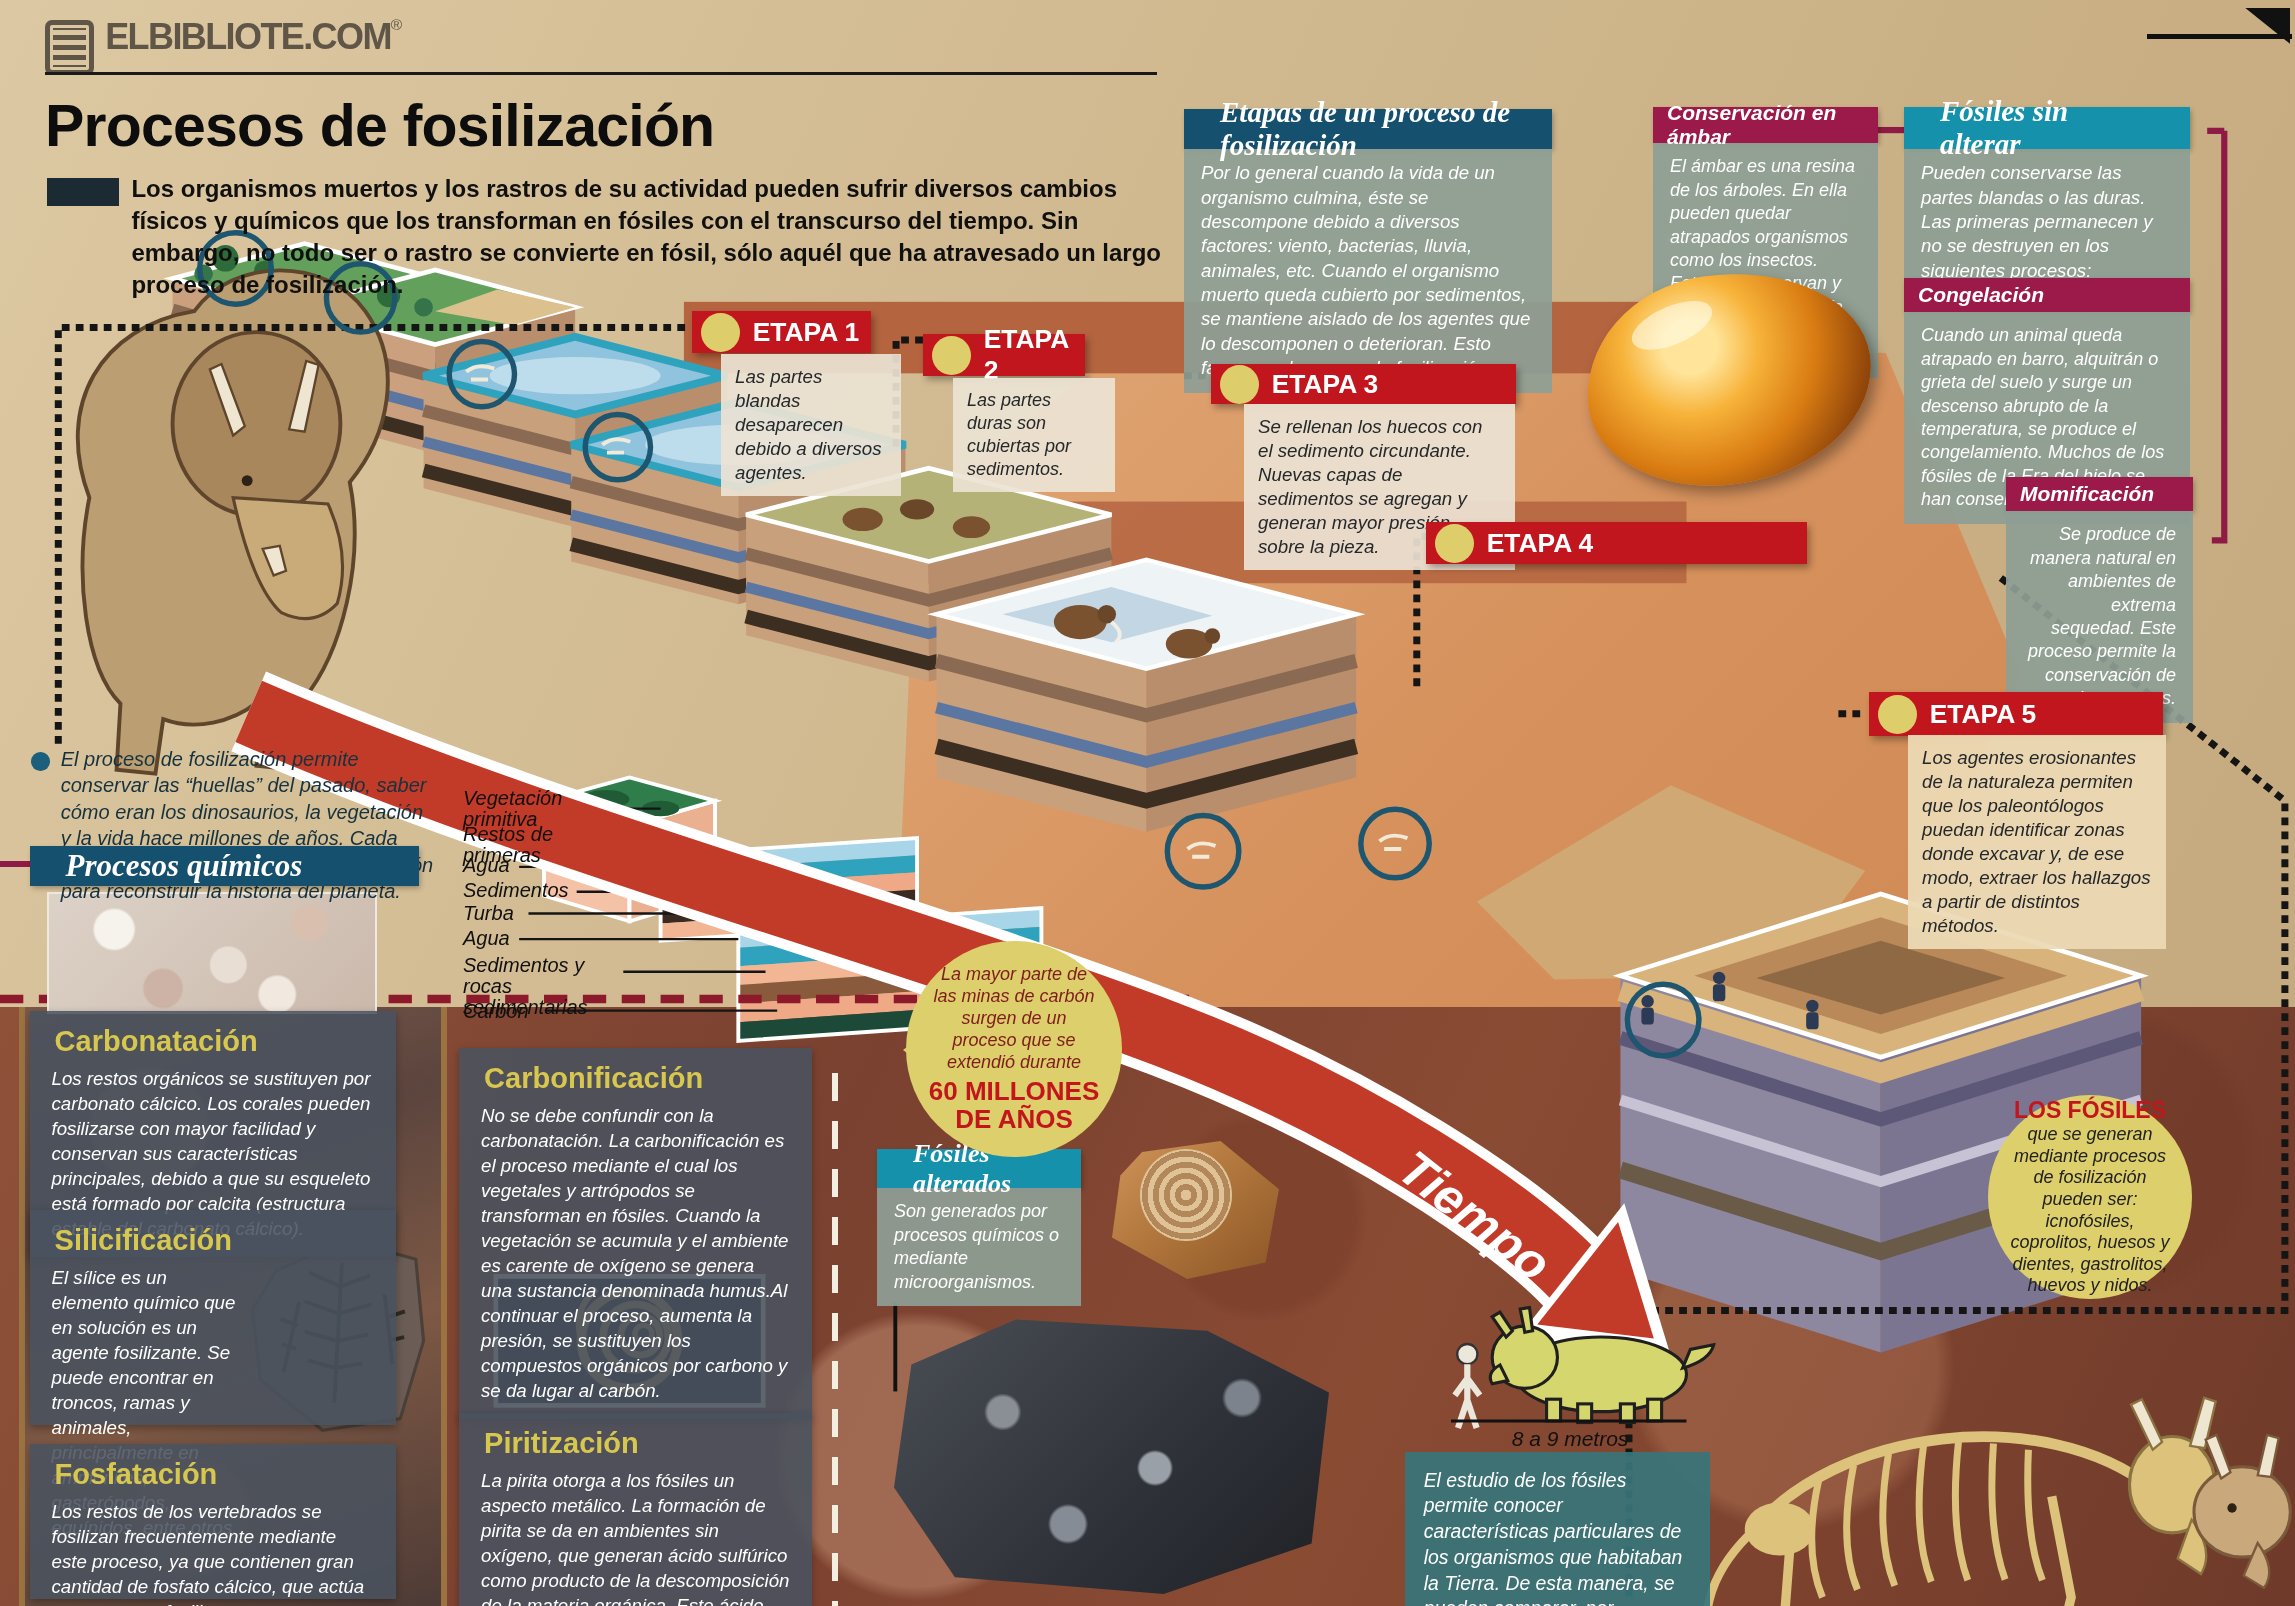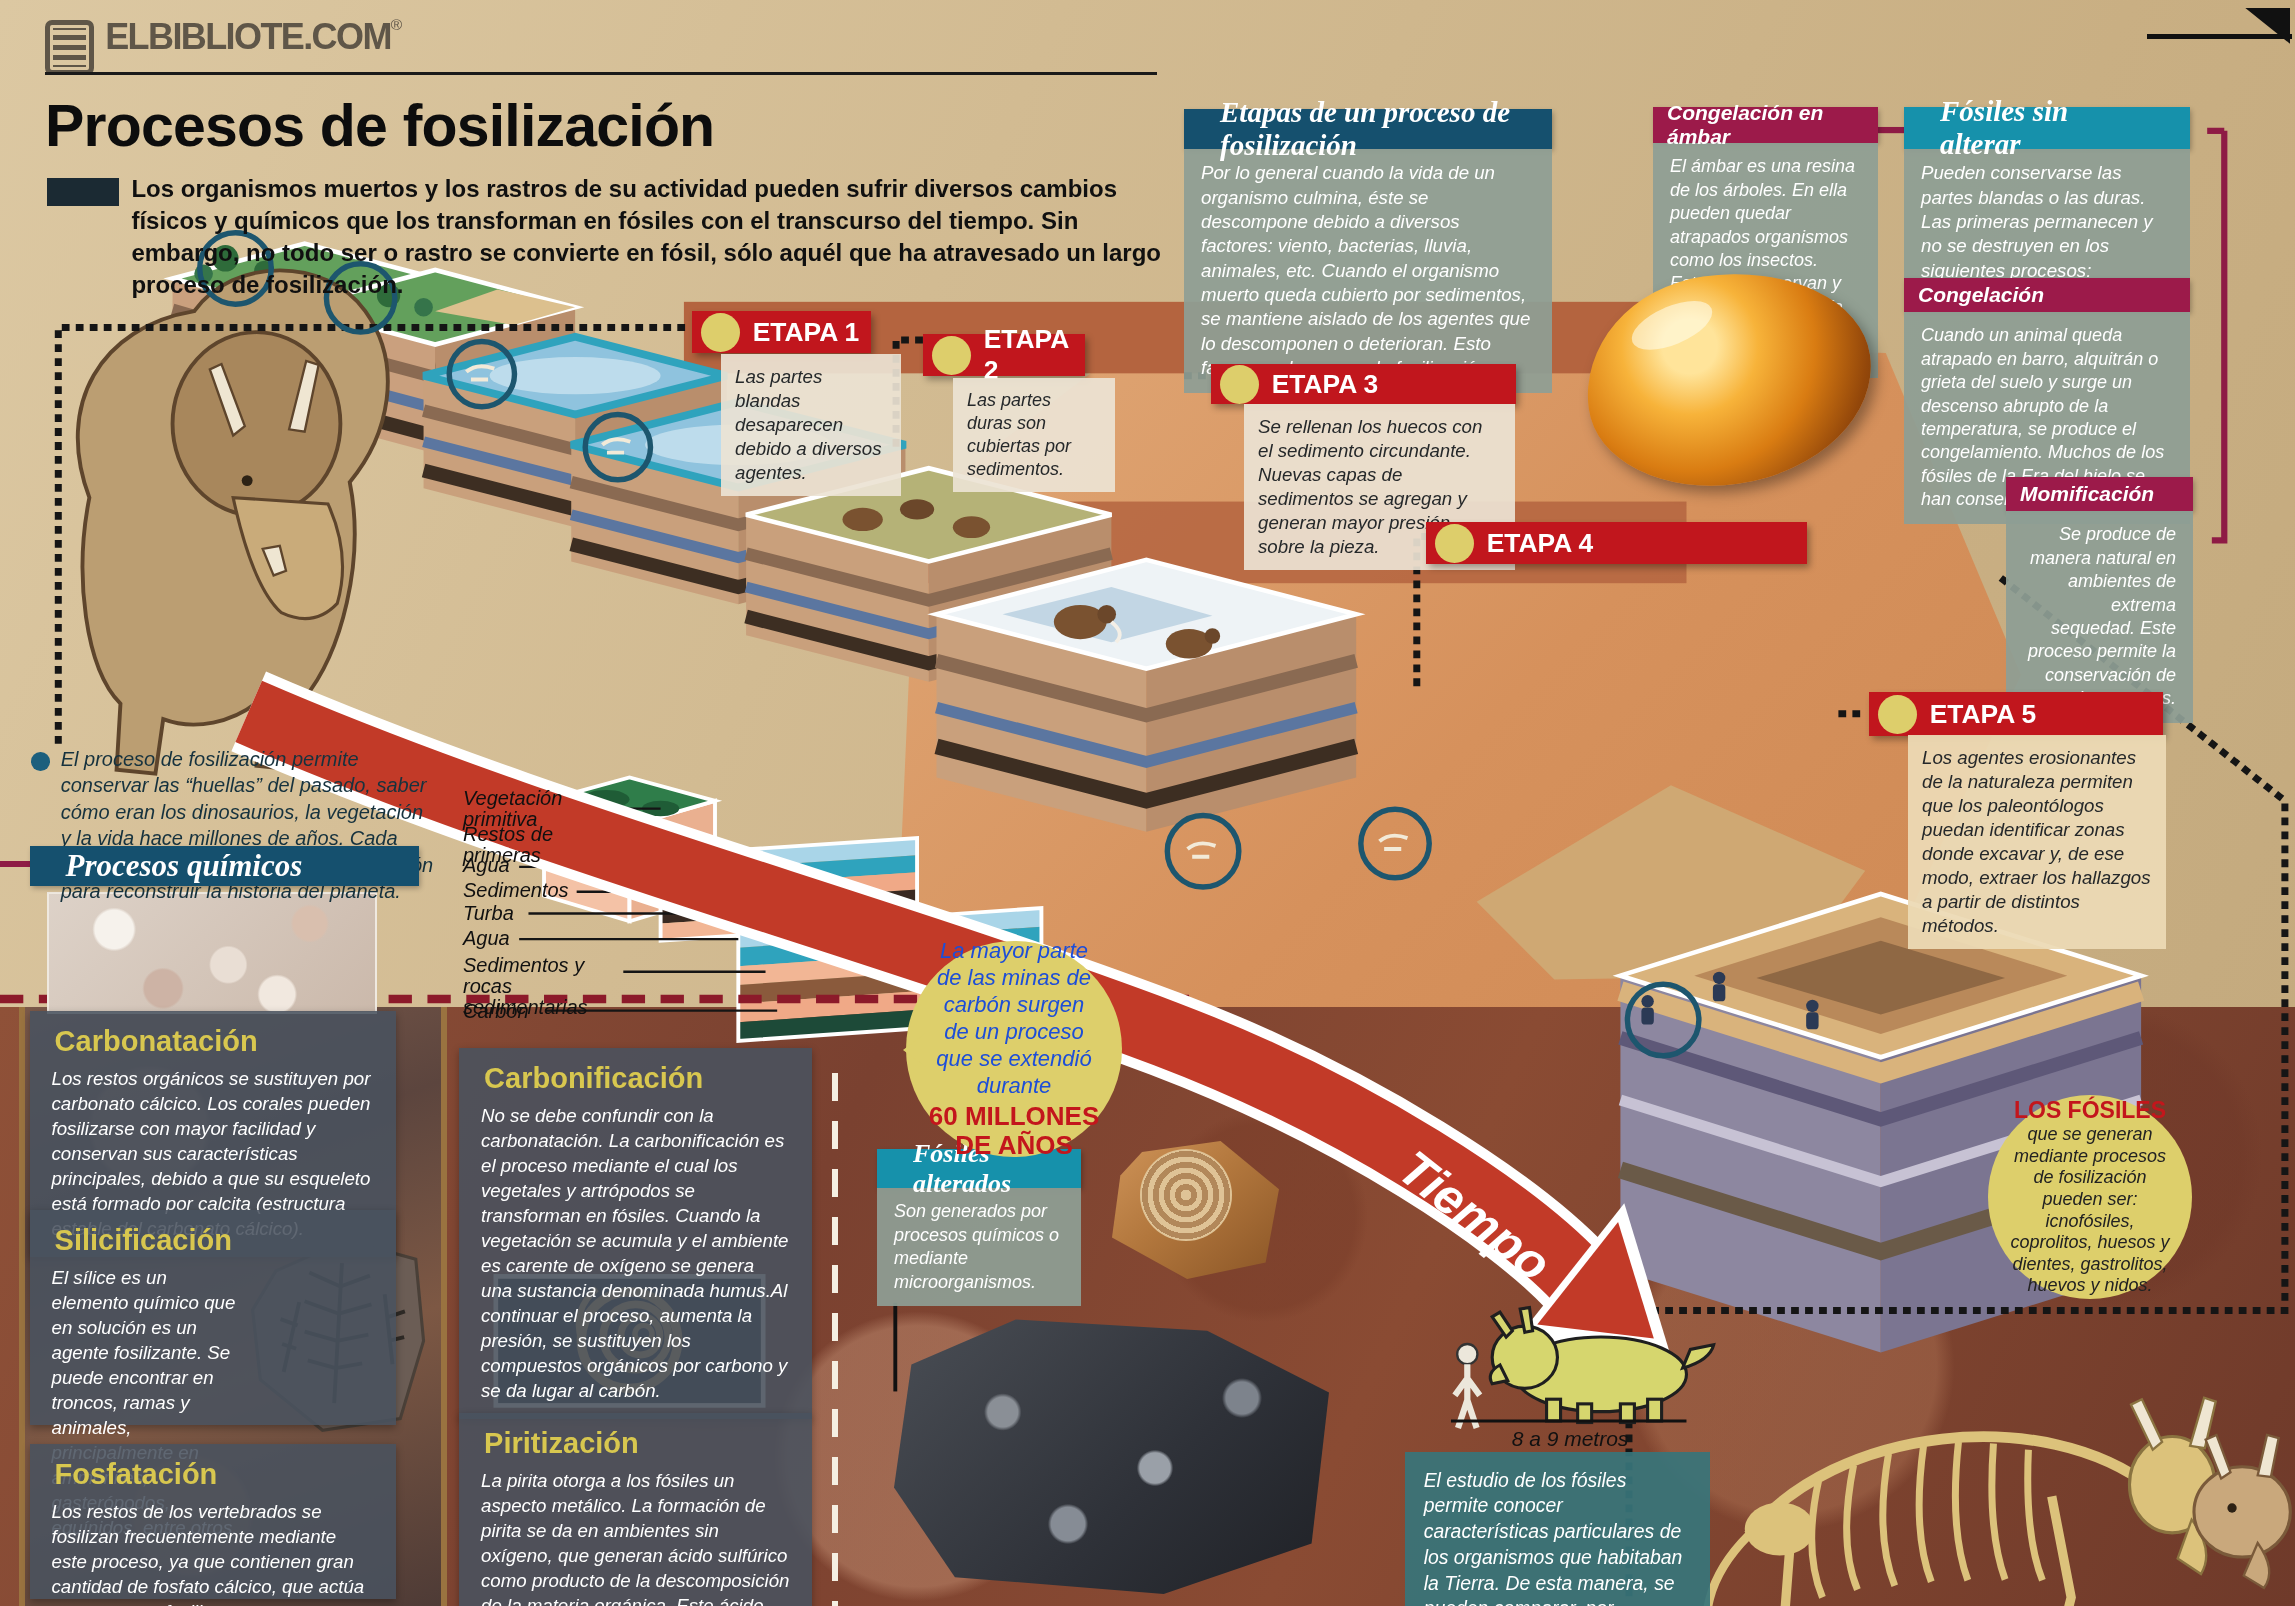--- a/index.html
+++ b/index.html
@@ -70,21 +70,21 @@
      linear-gradient(135deg,#ddd2c8,#cbb9ab);}
   .chem-box{background:rgba(73,82,95,.88);padding:11px 22px 15.5px 22px;color:#fff;z-index:5;box-shadow:0 3.1px 7.8px rgba(0,0,0,.3);}
   .chem-title{color:#d8c74f;font-weight:bold;font-size:29px;margin:3.1px 0 7.8px 3.1px;}
   .chem-text{font-style:italic;font-size:18.7px;line-height:1.34;}
   
   .layer-label{font-style:italic;color:#101010;font-size:20px;line-height:1.05;z-index:5;}
   
   .coal-circle{left:906px;top:941px;width:216px;height:216px;border-radius:50%;background:#ddcf6b;z-index:6;
     display:flex;flex-direction:column;justify-content:center;align-items:center;text-align:center;padding:7.8px;box-sizing:border-box;}
   .coal-circle:before{content:"";position:absolute;left:-20px;top:92px;border:17px solid transparent;border-right:23px solid #ddcf6b;}
-  .coal-text{font-style:italic;font-size:22px;color:#1d4ed8;line-height:1.22;width:167px;text-align:center;}
+  .coal-text{font-style:italic;font-size:18px;color:#7f1d1d;line-height:1.22;width:167px;text-align:center;}
   .coal-high{font-weight:bold;font-size:26px;color:#c3161c;line-height:1.1;margin-top:3.1px;width:179px;}
   .fos-circle{left:1988px;top:1095px;width:204px;height:204px;border-radius:50%;background:#ddcf6b;z-index:6;
     display:flex;flex-direction:column;justify-content:center;align-items:center;text-align:center;padding:6.2px;box-sizing:border-box;}
   .fos-title{font-weight:bold;font-size:23px;color:#c3161c;}
   .fos-body{font-style:italic;font-size:18px;color:#222;line-height:1.2;width:167px;}
   
   .amber{left:1586px;top:274px;width:286px;height:210px;z-index:6;transform:rotate(-8deg);
     border-radius:46% 54% 52% 48%/55% 48% 52% 45%;
     background:radial-gradient(circle at 38% 32%,#ffe49a 0 12%,#f7b33a 30%,#d97c12 55%,#93470a 78%,#5e2c04);
     box-shadow:4.7px 7.8px 14px rgba(0,0,0,.35);}
@@ -388,21 +388,21 @@
     <span class="intro-swatch"></span>
     <span class="intro-text">Los organismos muertos y los rastros de su actividad pueden sufrir diversos cambios físicos y químicos que los transforman en fósiles con el transcurso del tiempo. Sin embargo, no todo ser o rastro se convierte en fósil, sólo aquél que ha atravesado un largo proceso de fosilización.</span>
   </div>
 
   <div class="abs panel" style="left:1184px;top:109px;width:368px;">
     <div class="banner b-navy" style="height:40px;font-size:29px;">Etapas de un proceso de fosilización</div>
     <div class="sage" style="font-size:18.7px;">Por lo general cuando la vida de un organismo culmina, éste se descompone debido a diversos factores: viento, bacterias, lluvia, animales, etc. Cuando el organismo muerto queda cubierto por sedimentos, se mantiene aislado de los agentes que lo descomponen o deterioran. Esto favorece el proceso de fosilización.</div>
   </div>
 
   <div class="abs panel" style="left:1653px;top:107px;width:225px;">
-    <div class="crimson-h" style="height:36px;font-size:21px;">Congelación en ámbar</div>
+    <div class="crimson-h" style="height:36px;font-size:21px;">Conservación en ámbar</div>
     <div class="sage" style="font-size:18px;">El ámbar es una resina de los árboles. En ella pueden quedar atrapados organismos como los insectos. Estos se conservan y mantienen la mayoría de sus características. Por ejemplo, sus alas.</div>
   </div>
 
   <div class="abs panel" style="left:1904px;top:107px;width:286px;">
     <div class="banner b-teal" style="height:42px;font-size:29px;">Fósiles sin alterar</div>
     <div class="sage" style="font-size:18.7px;">Pueden conservarse las partes blandas o las duras. Las primeras permanecen y no se destruyen en los siguientes procesos:</div>
   </div>
 
   <div class="abs panel" style="left:1904px;top:278px;width:286px;">
     <div class="crimson-h" style="height:34px;font-size:21px;">Congelación</div>

